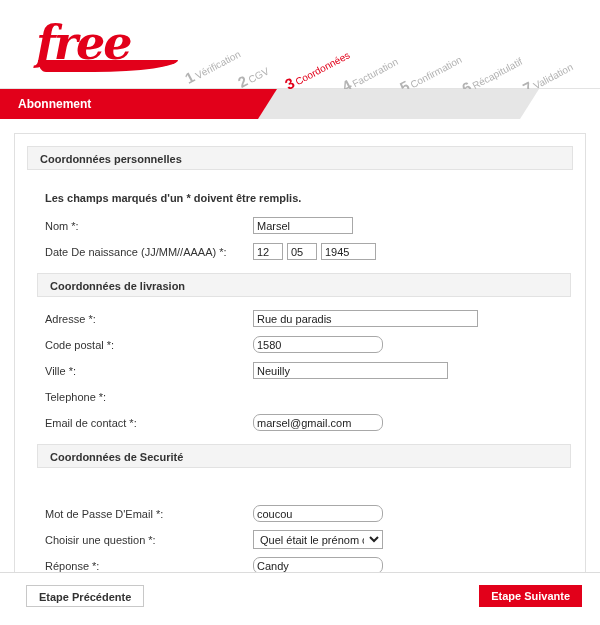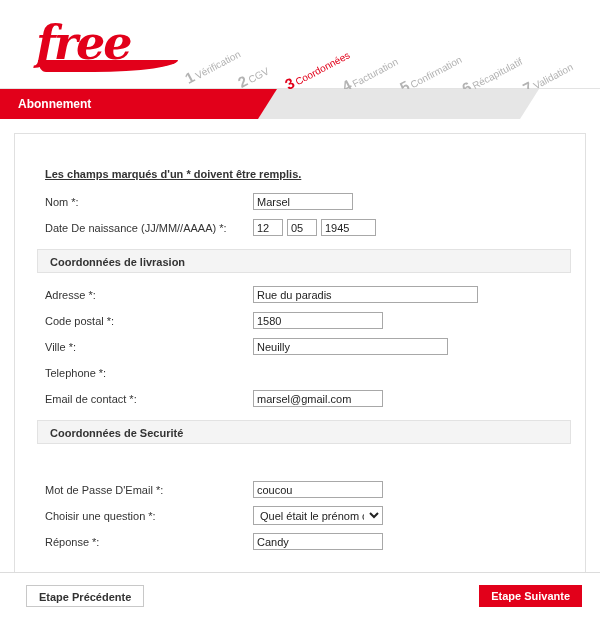--- a/index.html
+++ b/index.html
@@ -148,21 +148,20 @@
     box-sizing: border-box;
     margin-bottom: 8px;
   }
   .section-head.indent { margin-left: 10px; margin-right: 2px; }
 
   .required-note {
     font-weight: bold;
     font-size: 11px;
     color: #333;
     margin: 22px 0 12px 18px;
-    text-decoration: underline;
   }
 
   .field-row {
     display: flex;
     align-items: center;
     margin: 0 0 7px 18px;
     height: 19px;
   }
   .field-label {
     width: 208px;
@@ -176,21 +175,21 @@
     border: 1px solid #a8a8a8;
     font-family: "Liberation Sans", sans-serif;
     font-size: 11px;
     color: #222;
     padding: 0 3px;
     box-sizing: border-box;
     background: #ffffff;
     outline: none;
   }
   .w-100 { width: 100px; }
-  .w-130 { width: 130px; }
+  .w-130 { width: 130px; border-radius: 7px; }
   .w-195 { width: 195px; }
   .w-225 { width: 225px; }
   .w-30  { width: 30px; }
   .w-55  { width: 55px; }
 
   .dob-group input { margin-right: 4px; }
 
   select {
     height: 19px;
     width: 130px;
@@ -277,20 +276,21 @@
   </div>
 
   <div class="redbar">
     <div class="grey"></div>
     <div class="fill"></div>
     <div class="title">Abonnement</div>
   </div>
 
   <div class="content">
 
+    <div class="section-head">Coordonnées personnelles</div>
 
     <div class="required-note">Les champs marqués d'un * doivent être remplis.</div>
 
     <div class="field-row">
       <div class="field-label">Nom *:</div>
       <input type="text" class="w-100" value="Marsel" style="">
     </div>
 
 
     <div class="field-row dob-group">

